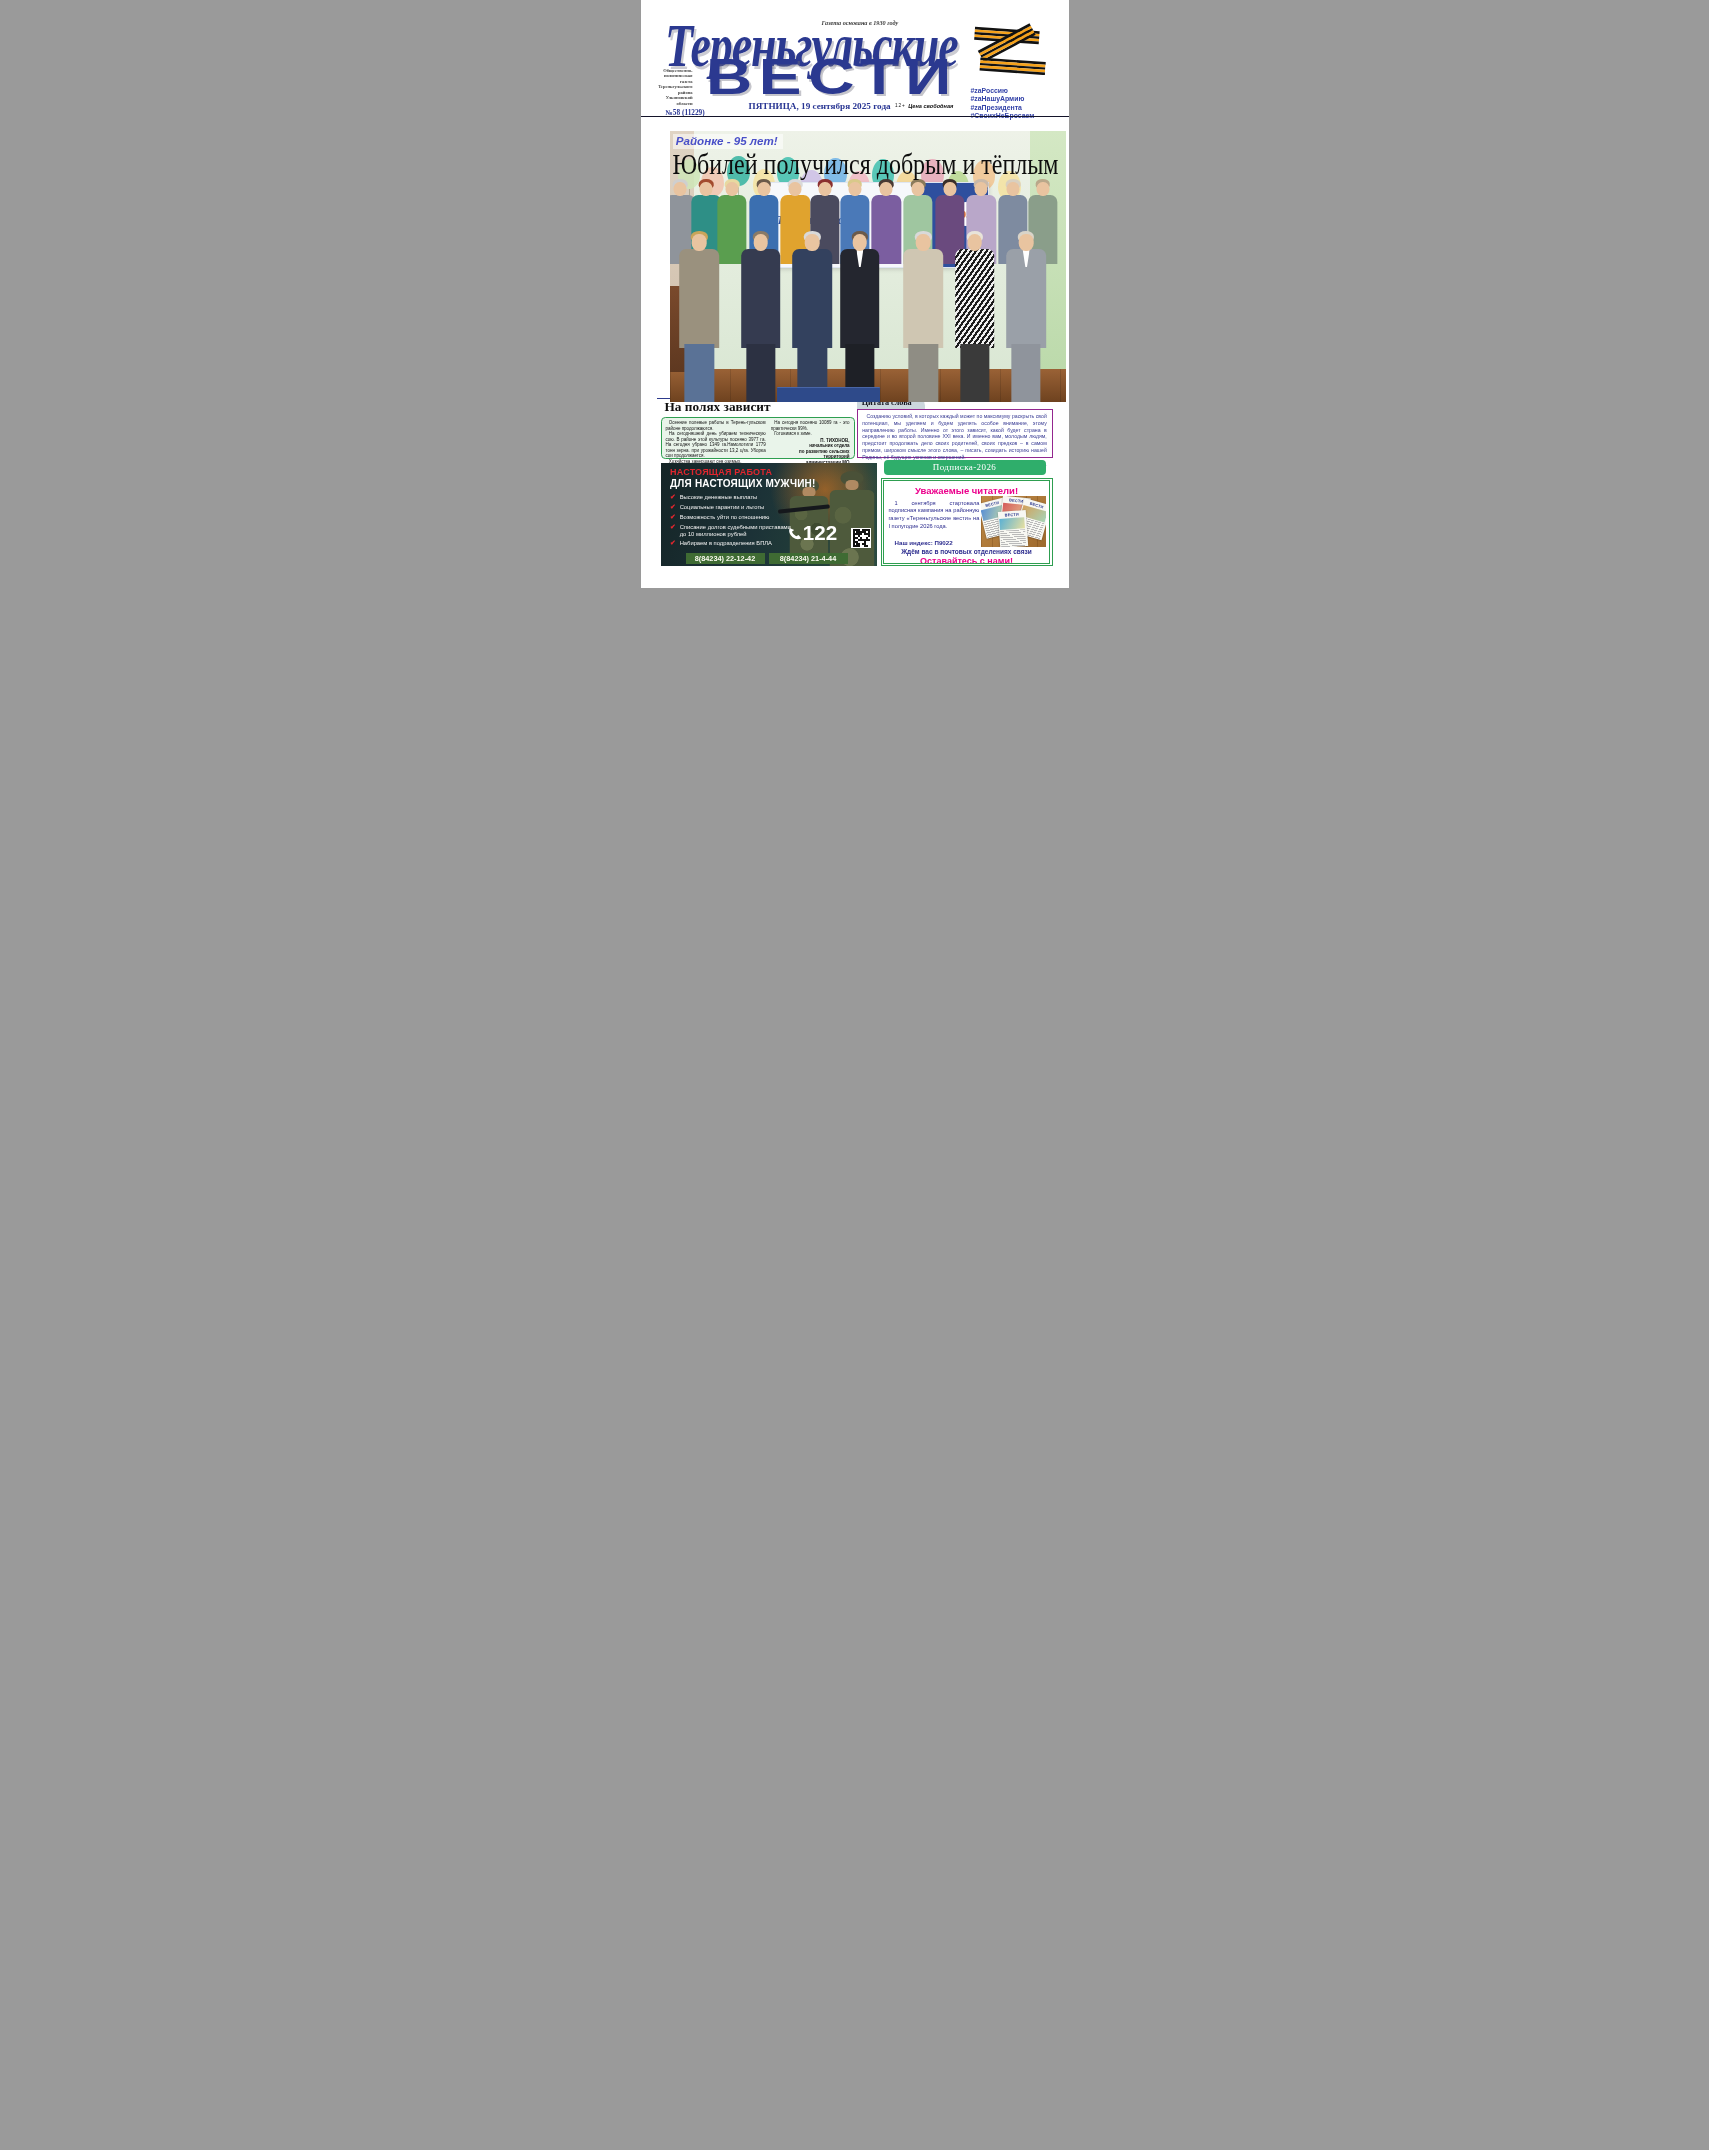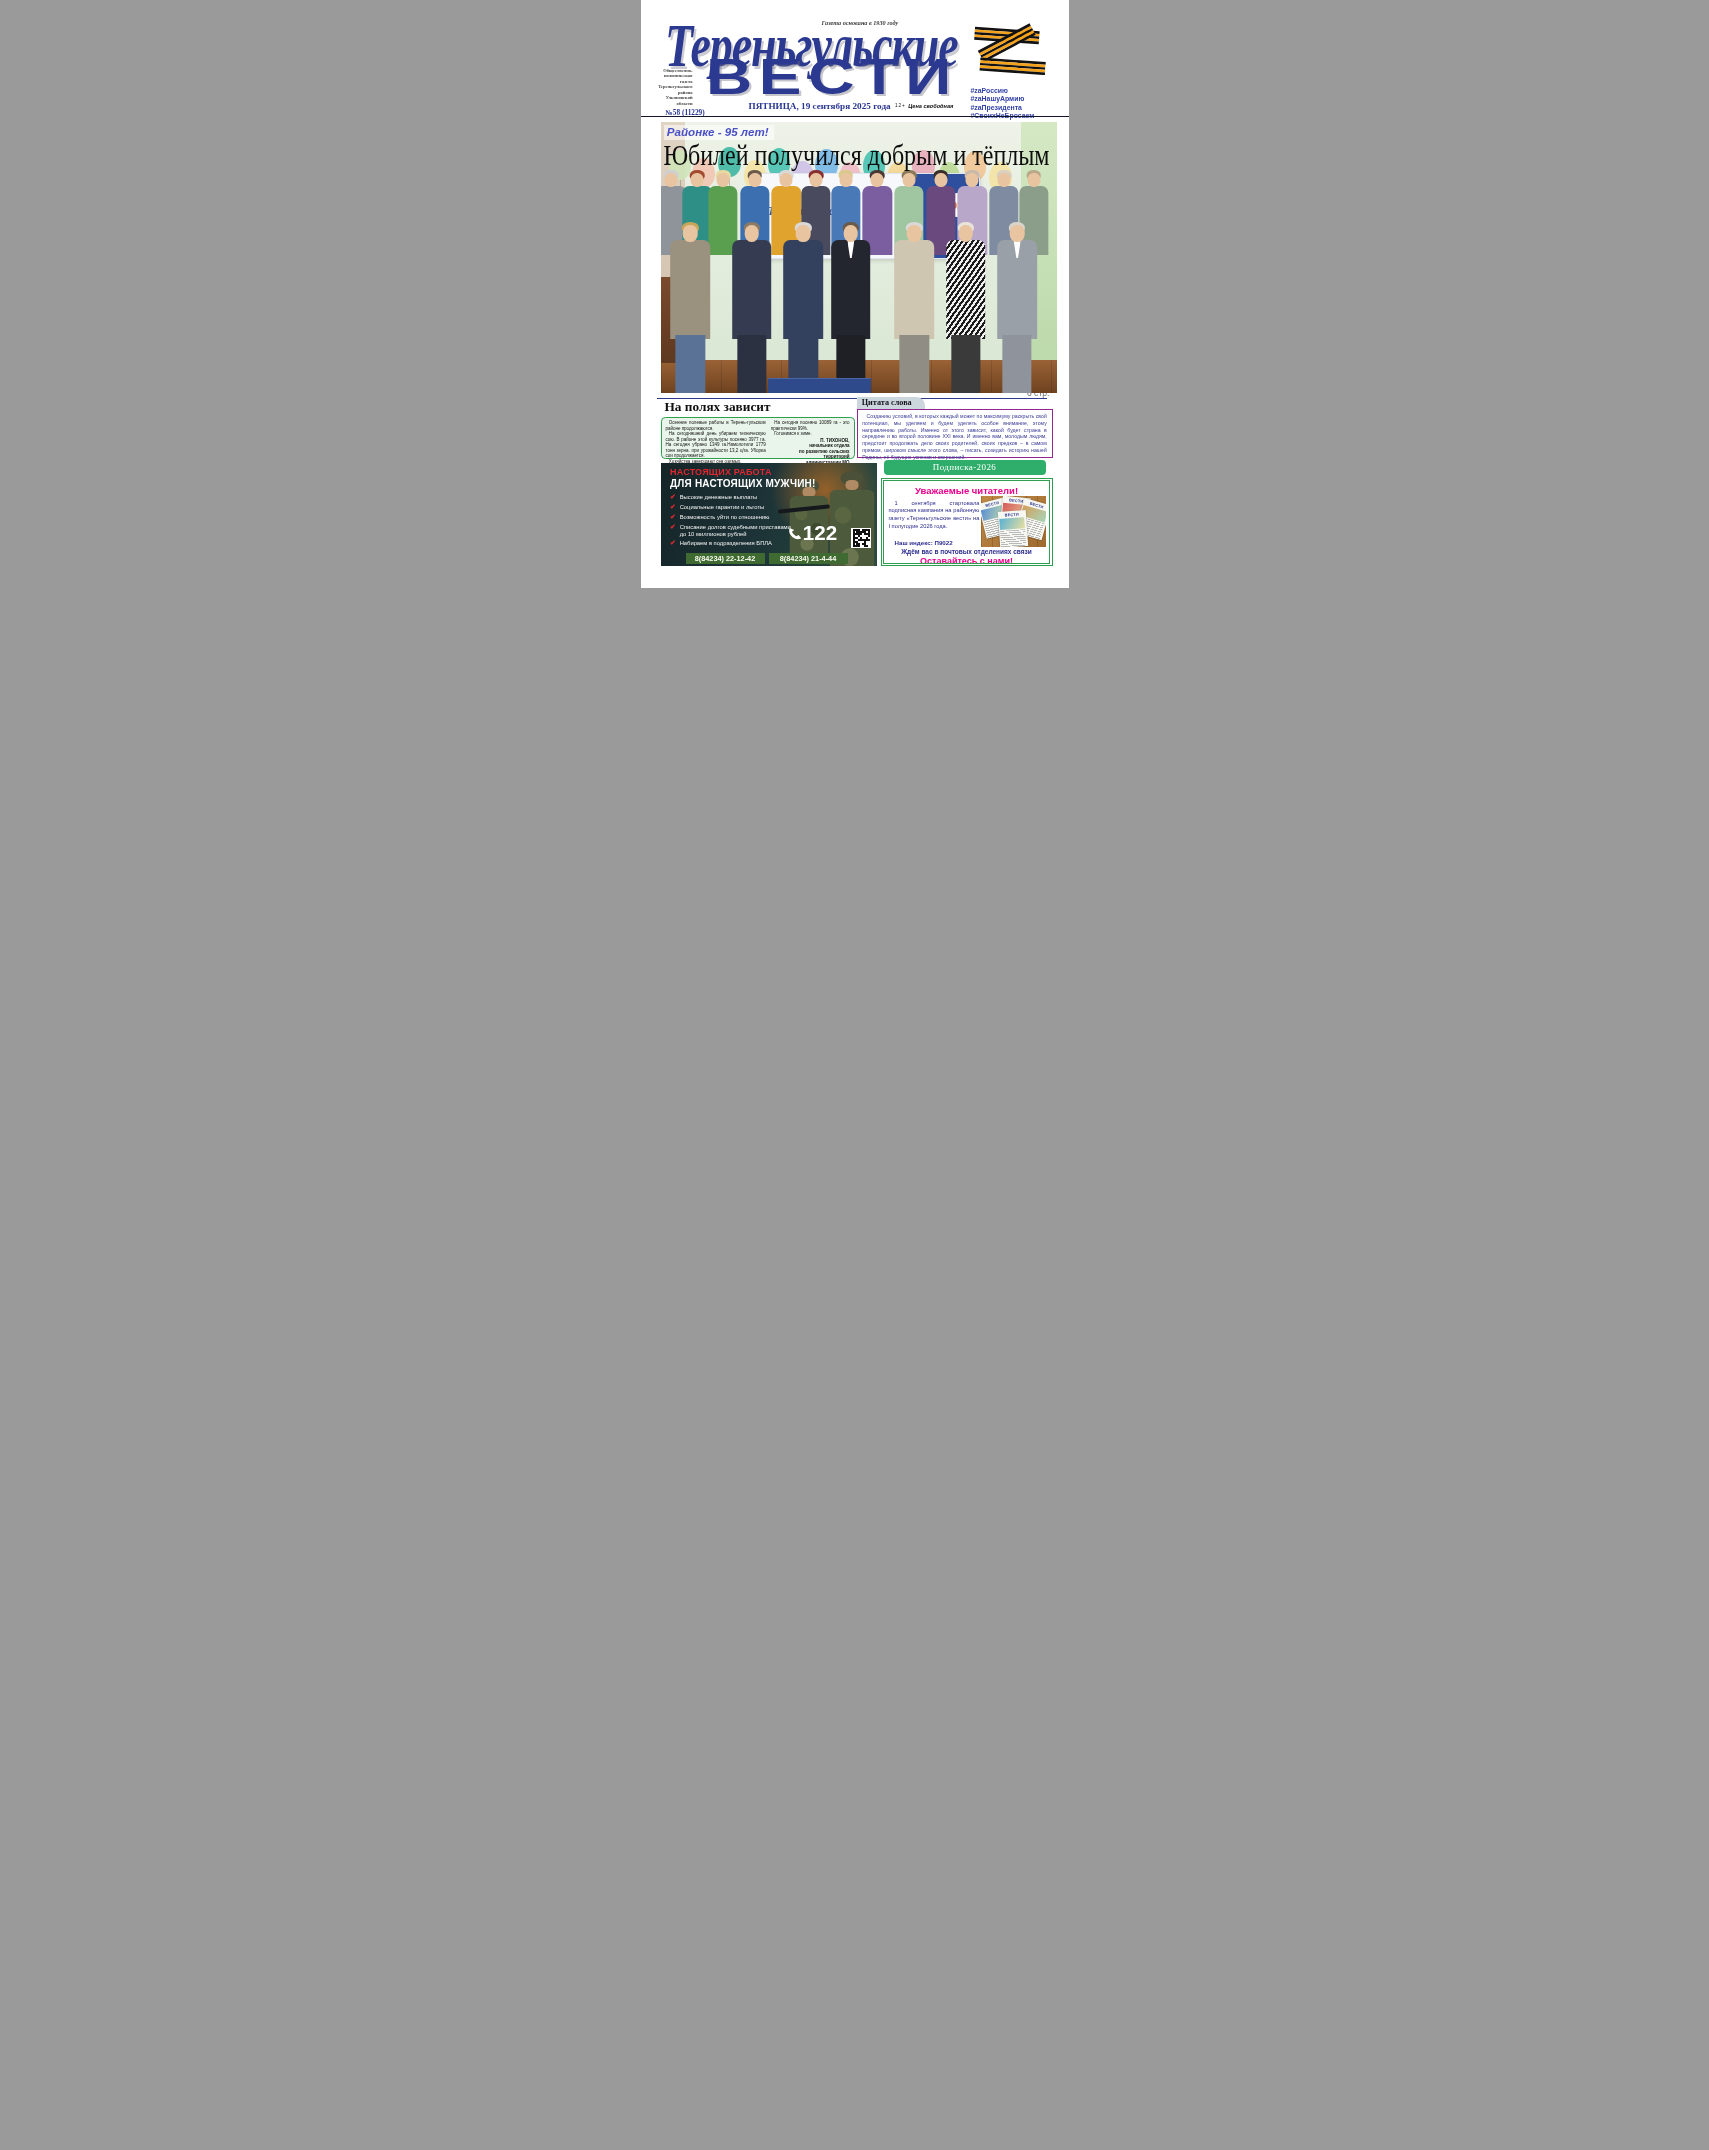--- a/index.html
+++ b/index.html
@@ -192,21 +192,21 @@
     </svg>
   </div>
   <div class="m-tags">
     <i>#zaРоссию</i>
     <i>#zaНашуАрмию</i>
     <i>#zaПрезидента</i>
     <i>#СвоихНеБросаем</i>
   </div>
   <div class="rule-top"></div>
 
-  <figure class="photo" style="margin:4px">
+  <figure class="photo" style="margin:13px">
     <div class="ph-left"></div>
     <div class="ph-right"></div>
     <div class="photo-balloons">
         <i class="balloon" style="left: 2%; top: 27.5px; background: rgb(207, 230, 184);"></i>
         <i class="balloon" style="left: 8%; top: 36px; background: rgb(242, 196, 174);"></i>
         <i class="balloon" style="left: 14.5%; top: 25px; background: rgb(53, 179, 160);"></i>
         <i class="balloon" style="left: 21%; top: 38px; background: rgb(245, 227, 160);"></i>
         <i class="balloon" style="left: 27%; top: 26px; background: rgb(63, 191, 174);"></i>
         <i class="balloon" style="left: 33%; top: 39px; background: rgb(205, 191, 232);"></i>
         <i class="balloon" style="left: 39%; top: 27px; background: rgb(111, 179, 232);"></i>
@@ -377,21 +377,21 @@
       <i class="sol-helm"></i>
         <i class="sol-face"></i>
         <i class="sol-body"></i>
         <i class="sol-gun"></i>
     </div>
     <div class="soldier" style="left:170px;top:7.7px;width:43px;">
       <i class="sol-helm" style="width:23px;height:14.6px"></i>
         <i class="sol-face" style="top:9.5px"></i>
       <i class="sol-body" style="top:19px;width:45px;height:84px"></i>
     </div>
-    <div class="ad-t1">НАСТОЯЩИХ РАБОТА</div>
+    <div class="ad-t1">НАСТОЯЩАЯ РАБОТА</div>
     <div class="ad-t2">ДЛЯ НАСТОЯЩИХ МУЖЧИН!</div>
     <div class="ad-list">
       <div class="ad-row">
           <b class="chk">✔</b>
           <span>Высокие денежные выплаты</span>
         </div>
       <div class="ad-row">
           <b class="chk">✔</b>
           <span>Социальные гарантии и льготы</span>
         </div>

